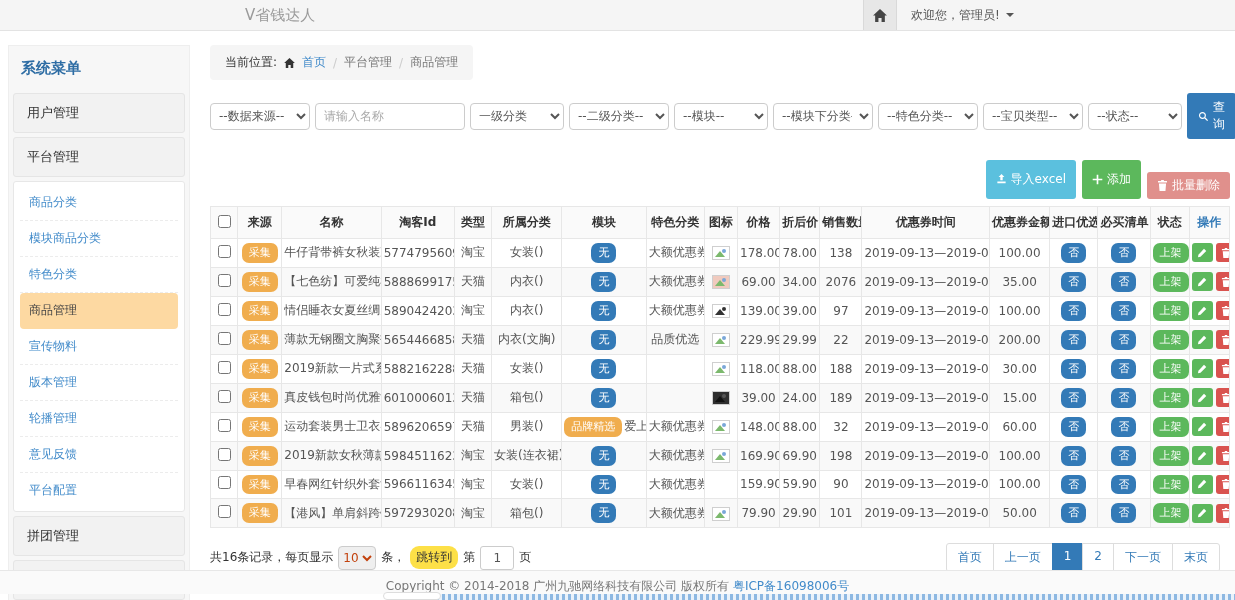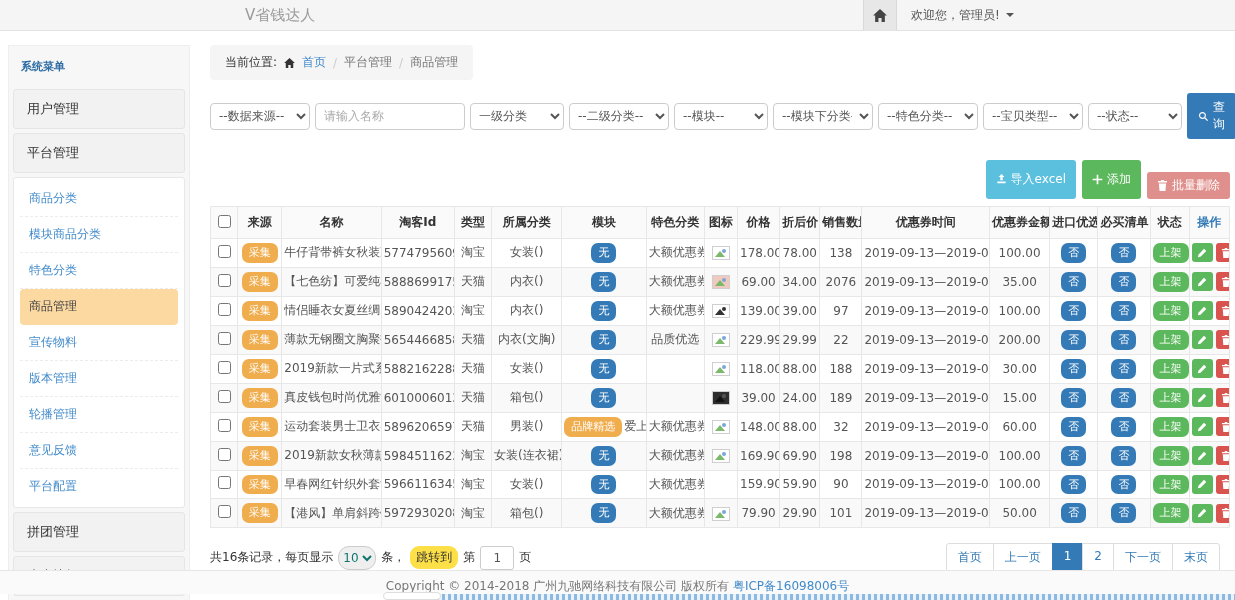--- a/index.html
+++ b/index.html
@@ -10,21 +10,21 @@
   }
   
   .top-header { position:absolute; top:0; left:0; right:0; height:31px; background:#f5f5f5; border-bottom:1px solid #e3e3e3; }
   .brand { position:absolute; left:245px; top:0; line-height:30px; font-size:15px; color:#9a9a9a; }
   .header-right { position:absolute; left:863px; top:0; height:30px; display:flex; align-items:stretch; }
   .home-box { width:34px; display:flex; align-items:center; justify-content:center; background:#e7e7e7; border-left:1px solid #d9d9d9; border-right:1px solid #d9d9d9; cursor:pointer; }
   .welcome { display:flex; align-items:center; gap:6px; padding:0 14px; color:#555; cursor:pointer; }
   .caret-down { width:0; height:0; border-left:4px solid transparent; border-right:4px solid transparent; border-top:4px solid #555; }
   
   .sidebar { position:absolute; left:8px; top:45px; width:182px; background:#f7f7f7; border:1px solid #eee; padding:0 0 4px; z-index:1; }
-  .side-title { padding:13px 12px 11px; color:#2e6da4; font-weight:bold; font-size:11px; }
+  .side-title { padding:13px 12px 11px; color:#2e6da4; font-weight:bold; font-size:15px; }
   .side-section { margin:4px 4px 0; padding:10px 13px; background:#f2f2f2; border:1px solid #e5e5e5; border-radius:3px; color:#333; font-size:13px; cursor:pointer; }
   .side-panel { margin:4px 4px 0; background:#fff; border:1px solid #e7e7e7; border-radius:3px; padding:3px 6px; }
   .side-link { display:block; padding:9px 9px; color:#428bca; text-decoration:none; border-bottom:1px dashed #ececec; cursor:pointer; }
   .side-link:last-child { border-bottom:none; }
   .side-link.active { background:#fdd9a2; border-radius:4px; color:#444; border-bottom-color:transparent; }
   
   .main { position:absolute; left:210px; top:45px; width:1020px; }
   .breadcrumb { display:inline-flex; align-items:center; gap:7px; background:#f5f5f5; border-radius:4px; padding:9px 15px; margin-bottom:13px; }
   .breadcrumb .prefix { color:#333; }
   .breadcrumb a { color:#428bca; text-decoration:none; }
@@ -63,21 +63,21 @@
   .op-del { background:#d9534f; }
   .thumb { display:inline-block; width:18px; height:14px; border:1px solid #cfcfcf; background:#fff; position:relative; vertical-align:middle; }
   .thumb::after { content:""; position:absolute; left:2px; bottom:2px; border-left:5px solid transparent; border-right:5px solid transparent; border-bottom:6px solid #7cb96d; }
   .thumb::before { content:""; position:absolute; right:3px; top:2px; width:4px; height:4px; border-radius:50%; background:#7aa7d8; }
   .thumb--photo-pink { background:#f0cabe; }
   .thumb--photo-dark::after { border-bottom-color:#333; } .thumb--photo-dark::before { background:#333; }
   .thumb--photo-black { background:#2e2e2e; } .thumb--photo-black::after{border-bottom-color:#111;} .thumb--photo-black::before{background:#555;}
   
   .table-footer { margin-top:15px; display:flex; justify-content:space-between; align-items:center; }
   .summary { display:flex; align-items:center; gap:5px; color:#333; }
-  .pp-select { height:24px; border:1px solid #ccc; border-radius:11px; font-size:12px; font-family:inherit; color:#0f766e; }
+  .pp-select { height:24px; border:1px solid #ccc; border-radius:4px; font-size:12px; font-family:inherit; color:#c2410c; }
   .jump-chip { background:#fde047; padding:3px 6px; border-radius:9px; color:#333; cursor:pointer; }
   .page-input { width:34px; height:24px; border:1px solid #ccc; border-radius:3px; text-align:center; font-size:12px; font-family:inherit; color:#555; }
   .pagination { display:flex; margin-right:10px; }
   .page-btn { padding:5px 11px; border:1px solid #ddd; margin-left:-1px; color:#337ab7; background:#fff; text-decoration:none; cursor:pointer; }
   .page-btn:first-child { border-radius:3px 0 0 3px; margin-left:0; }
   .page-btn:last-child { border-radius:0 3px 3px 0; }
   .page-btn.active { background:#337ab7; border-color:#337ab7; color:#fff; }
   
   .site-footer { position:absolute; left:0; right:0; top:570px; height:24px; background:#fafafa; border-top:1px solid #e7e7e7; z-index:3; text-align:center; padding-top:7px; color:#777; }
   .site-footer a { color:#428bca; text-decoration:none; }

